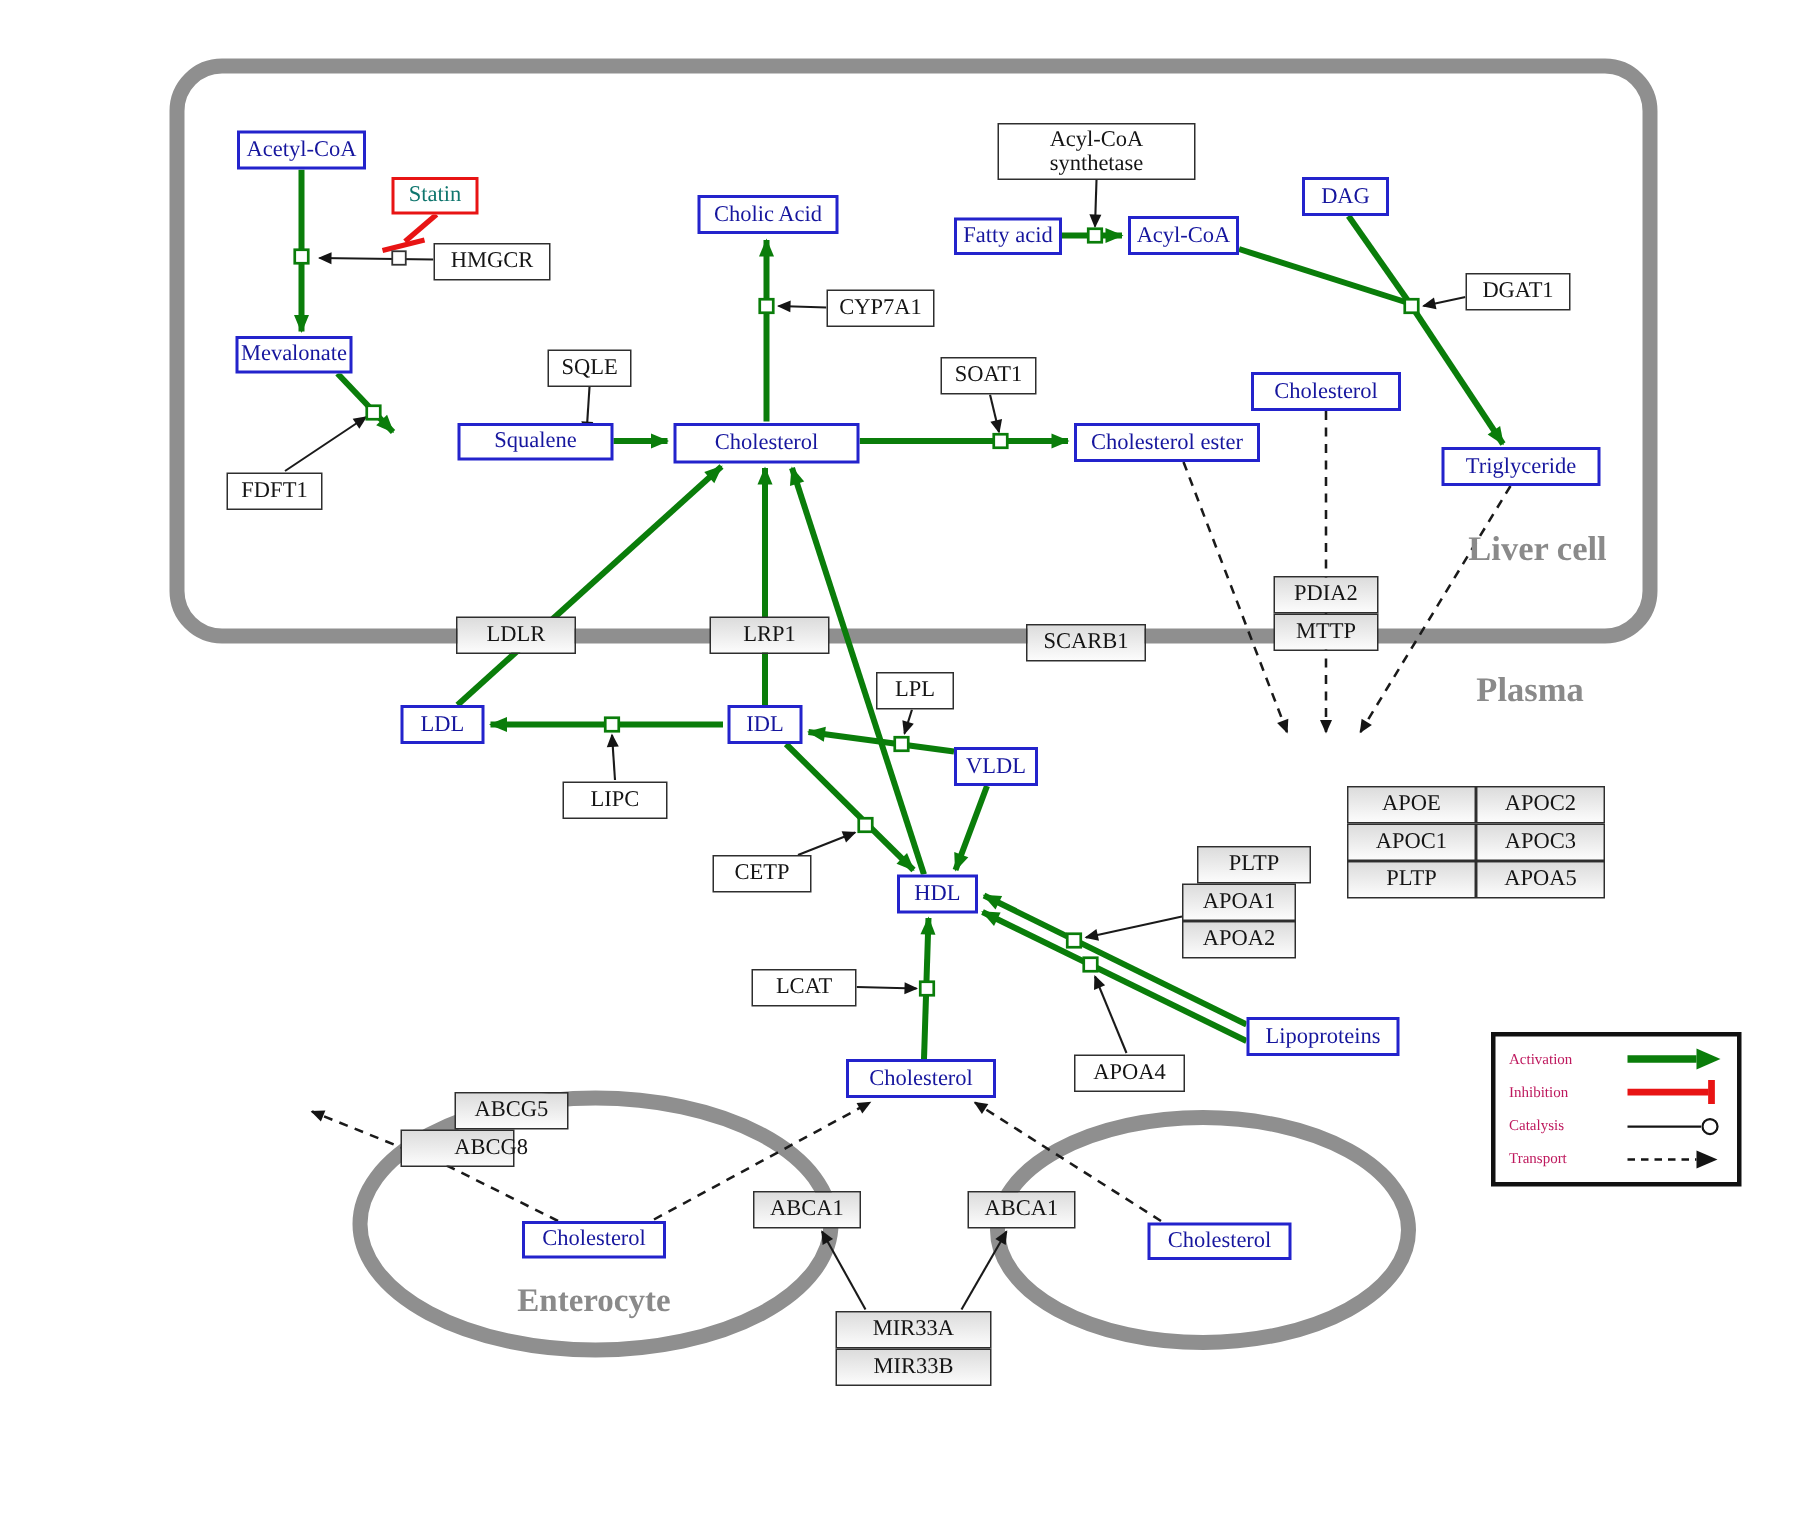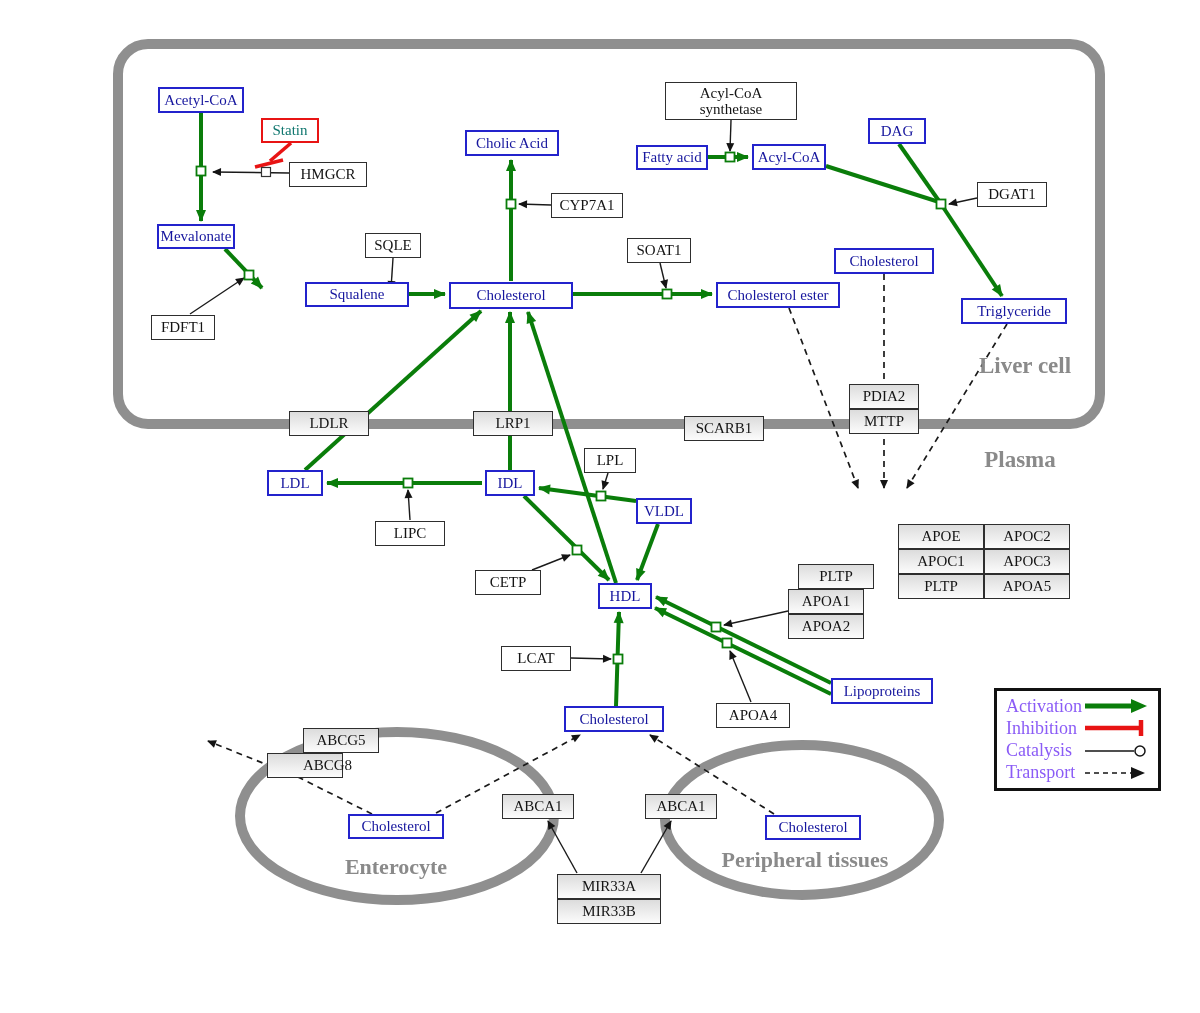--- a/index.html
+++ b/index.html
@@ -16,21 +16,21 @@
   .node{position:absolute;display:flex;align-items:center;justify-content:center;box-sizing:border-box;
         background:#fff;font-size:15px;line-height:1.08;text-align:center;white-space:pre-line;z-index:2;color:#141414}
   .metabolite{border:2px solid #2323cc;color:#16169e}
   .gene{border:1px solid #2e2e2e}
   .gene-grad{border:1px solid #2e2e2e;background:linear-gradient(180deg,#dcdcdc,#fcfcfc)}
   .drug{border:2px solid #e81414;color:#0f766e}
   .complabel{position:absolute;font-weight:bold;font-size:23px;color:#8a8a8a;z-index:3;text-align:center}
   .legend{position:absolute;left:994px;top:688px;width:167px;height:103px;border:3px solid #111;background:#fff;
           z-index:3;box-sizing:border-box;display:flex;flex-direction:column;justify-content:space-around;padding:4px 9px}
   .legend-row{display:flex;align-items:center;justify-content:space-between}
-  .legend-label{font-size:18px;color:#8b5cf6}
+  .legend-label{font-size:10px;color:#be185d}
 </style>
 </head>
 <body>
 
 <div class="stage">
   <svg class="layer" width="1200" height="1013">
     <defs>
       <marker id="m-green" markerUnits="userSpaceOnUse" markerWidth="16" markerHeight="14" refX="12" refY="6" orient="auto">
         <path d="M1,1 L13,6 L1,11 Z" fill="#0a7d0a"></path>
       </marker>
@@ -121,21 +121,21 @@
       <div class="node metabolite" style="left: 636px; top: 144.5px; width: 72px; height: 25px;">Fatty acid</div>
       <div class="node gene" style="left: 665px; top: 82px; width: 132px; height: 38px;">Acyl-CoA
 synthetase</div>
       <div class="node metabolite" style="left: 752px; top: 144px; width: 74px; height: 26px;">Acyl-CoA</div>
       <div class="node metabolite" style="left: 868px; top: 118px; width: 58px; height: 26px;">DAG</div>
       <div class="node gene" style="left: 977px; top: 181.5px; width: 70px; height: 25px;">DGAT1</div>
       <div class="node metabolite" style="left: 834px; top: 248px; width: 100px; height: 26px;">Cholesterol</div>
       <div class="node metabolite" style="left: 961px; top: 298px; width: 106px; height: 26px;">Triglyceride</div>
       <div class="node gene-grad" style="left: 849px; top: 383.5px; width: 70px; height: 25px;">PDIA2</div>
       <div class="node gene-grad" style="left: 849px; top: 408.5px; width: 70px; height: 25px;">MTTP</div>
-      <div class="node gene-grad" style="left: 289px; top: 410.5px; width: 80px; height: 25px;">LDLR</div>
+      <div class="node gene-grad" style="left: 304px; top: 410.5px; width: 80px; height: 25px;">LDLR</div>
       <div class="node gene-grad" style="left: 473px; top: 410.5px; width: 80px; height: 25px;">LRP1</div>
       <div class="node gene-grad" style="left: 684px; top: 415.5px; width: 80px; height: 25px;">SCARB1</div>
       <div class="node metabolite" style="left: 267px; top: 470px; width: 56px; height: 26px;">LDL</div>
       <div class="node metabolite" style="left: 485px; top: 470px; width: 50px; height: 26px;">IDL</div>
       <div class="node gene" style="left: 375px; top: 520.5px; width: 70px; height: 25px;">LIPC</div>
       <div class="node gene" style="left: 584px; top: 447.5px; width: 52px; height: 25px;">LPL</div>
       <div class="node metabolite" style="left: 636px; top: 498px; width: 56px; height: 26px;">VLDL</div>
       <div class="node gene" style="left: 475px; top: 569.5px; width: 66px; height: 25px;">CETP</div>
       <div class="node metabolite" style="left: 598px; top: 583px; width: 54px; height: 26px;">HDL</div>
       <div class="node gene" style="left: 501px; top: 645.5px; width: 70px; height: 25px;">LCAT</div>
@@ -157,21 +157,20 @@
       <div class="node gene-grad" style="left: 502px; top: 793.5px; width: 72px; height: 25px;">ABCA1</div>
       <div class="node gene-grad" style="left: 645px; top: 793.5px; width: 72px; height: 25px;">ABCA1</div>
       <div class="node metabolite" style="left: 765px; top: 814.5px; width: 96px; height: 25px;">Cholesterol</div>
       <div class="node gene-grad" style="left: 557px; top: 873.5px; width: 104px; height: 25px;">MIR33A</div>
       <div class="node gene-grad" style="left: 557px; top: 898.5px; width: 104px; height: 25px;">MIR33B</div>
     </div>
 
   <div class="complabel" style="left:955px;top:353px;width:140px">Liver cell</div>
   <div class="complabel" style="left:960px;top:447px;width:120px">Plasma</div>
   <div class="complabel" style="left:320px;top:854px;width:152px;font-size:22px">Enterocyte</div>
-  <div class="complabel" style="left:700px;top:847px;width:210px;font-size:22px">Peripheral tissues</div>
 
   <div class="legend" id="legend">
       <div class="legend-row">
         <span class="legend-label">Activation</span>
         <svg width="66" height="18">
           <line x1="2" y1="9" x2="48" y2="9" stroke="#0a7d0a" stroke-width="5"></line>
           <polygon points="48,2 64,9 48,16" fill="#0a7d0a"></polygon>
         </svg>
       </div>
       <div class="legend-row">

